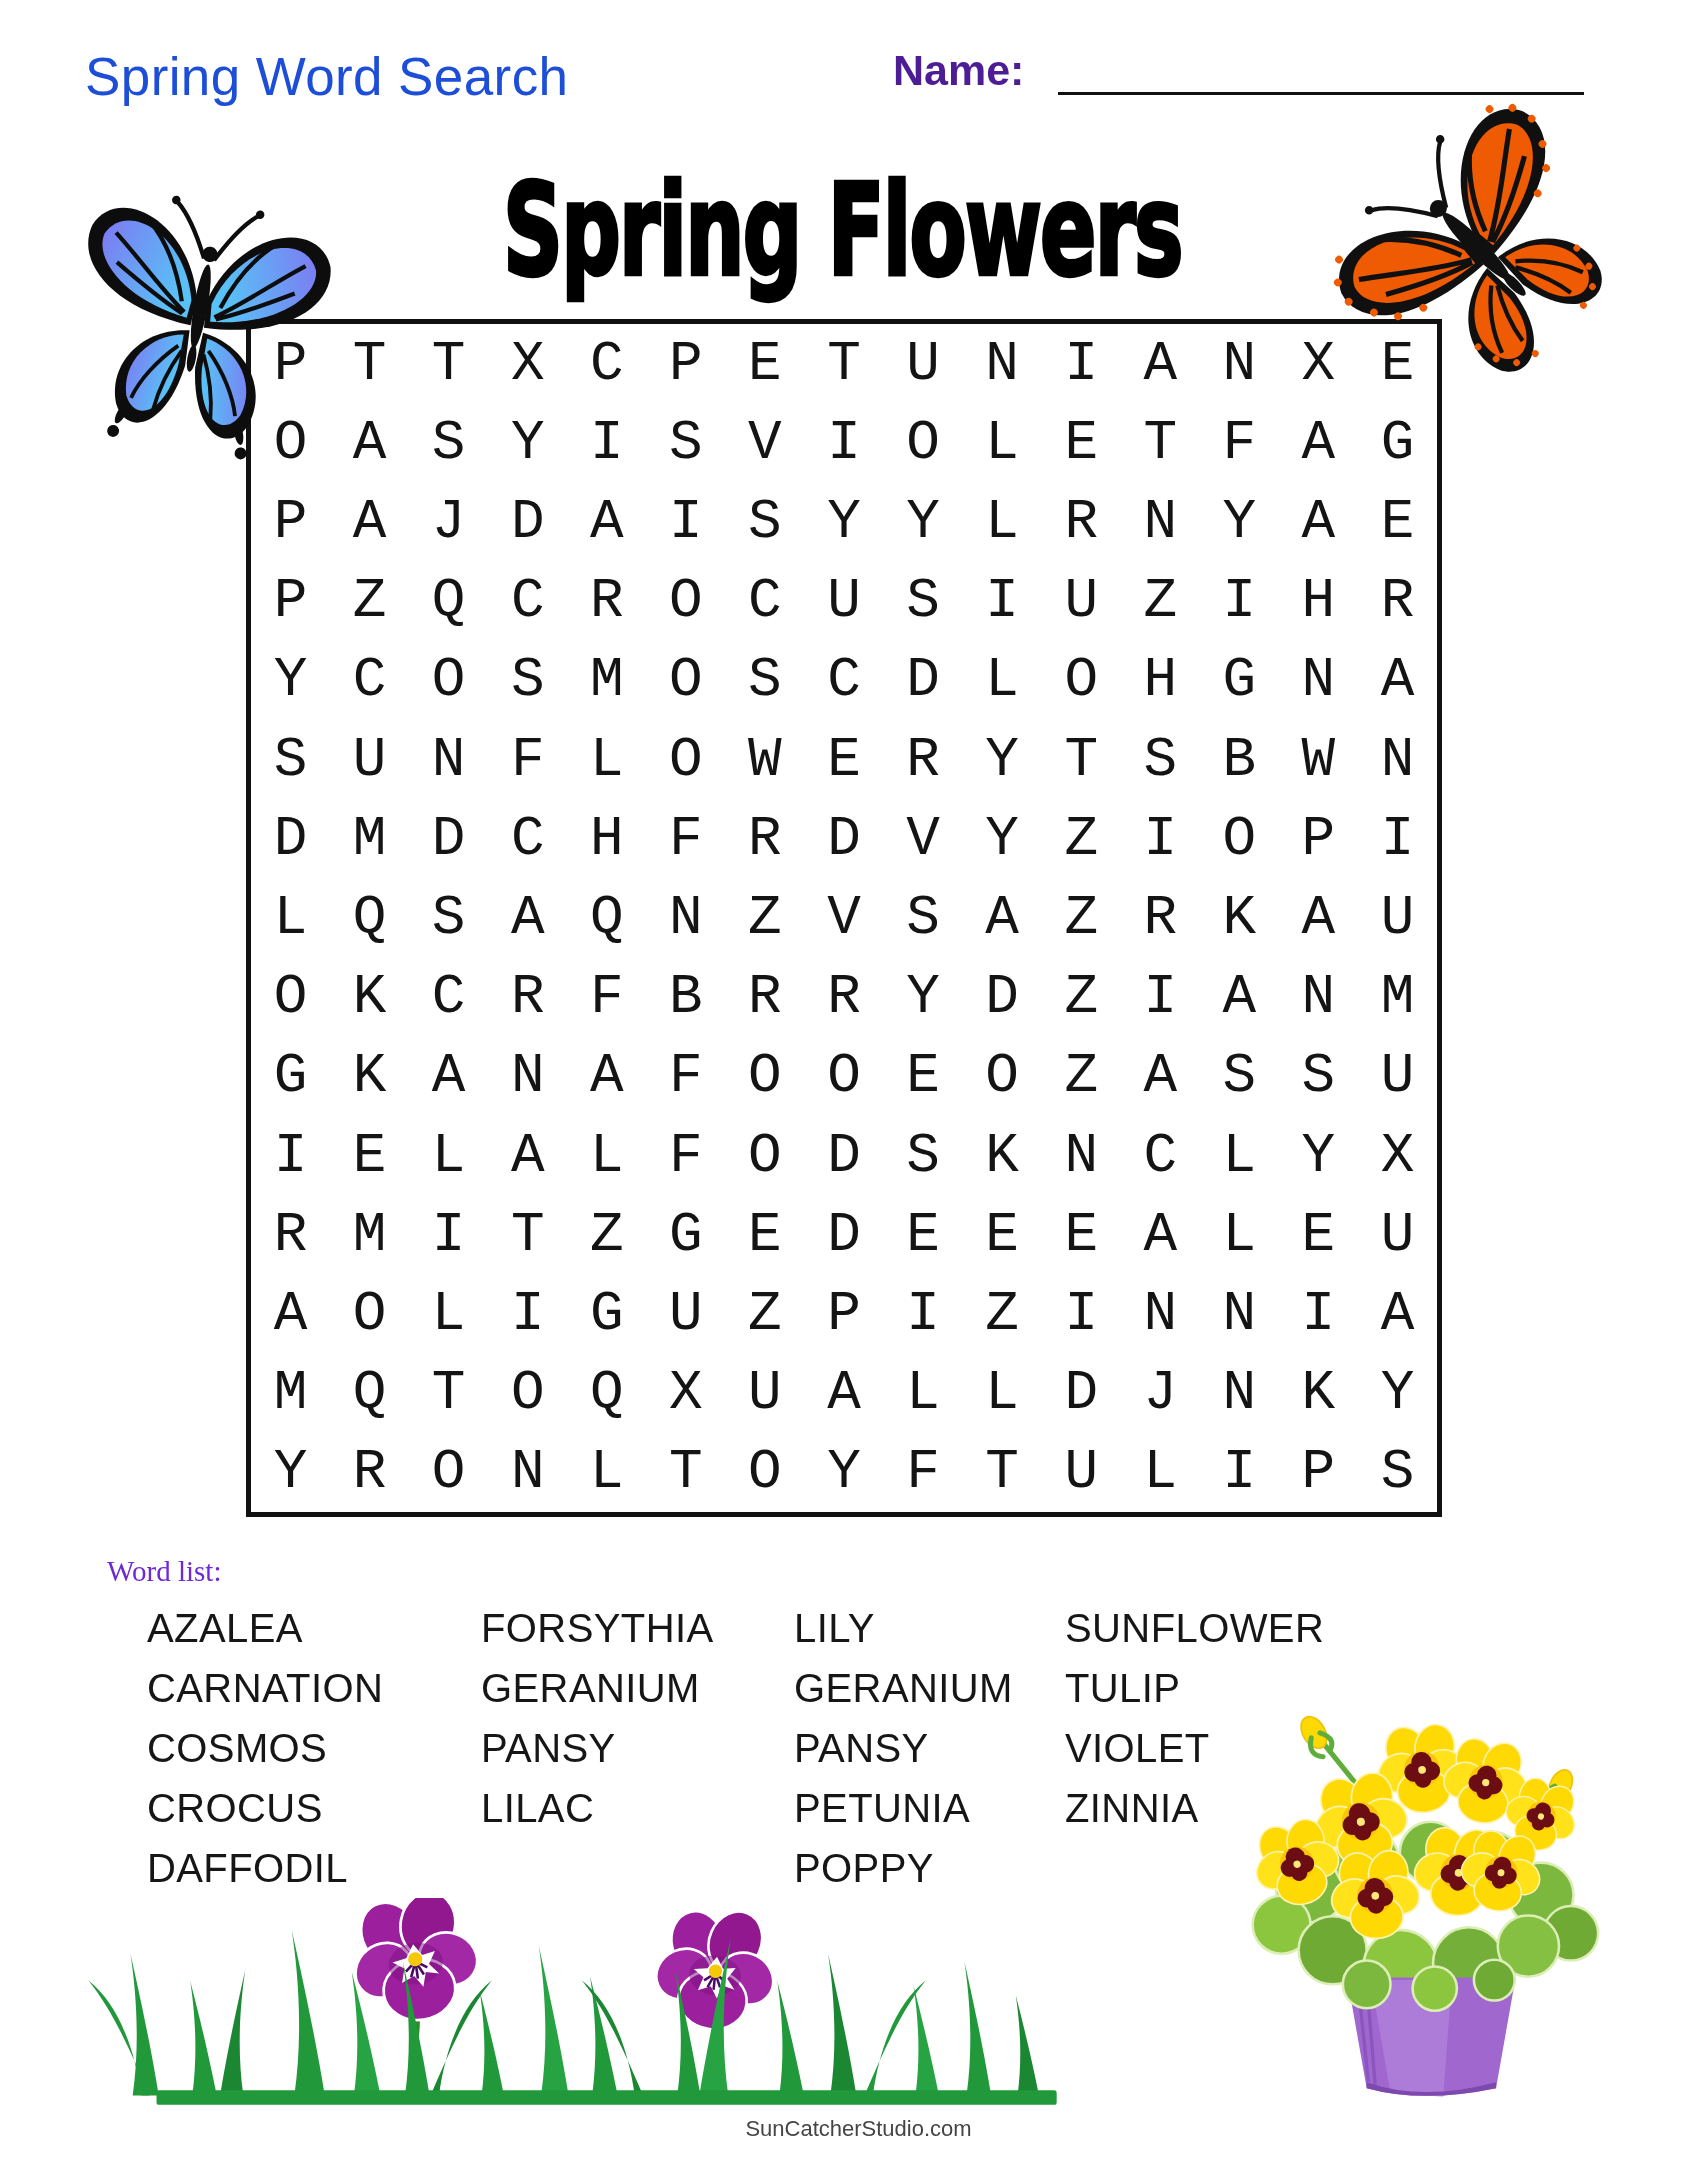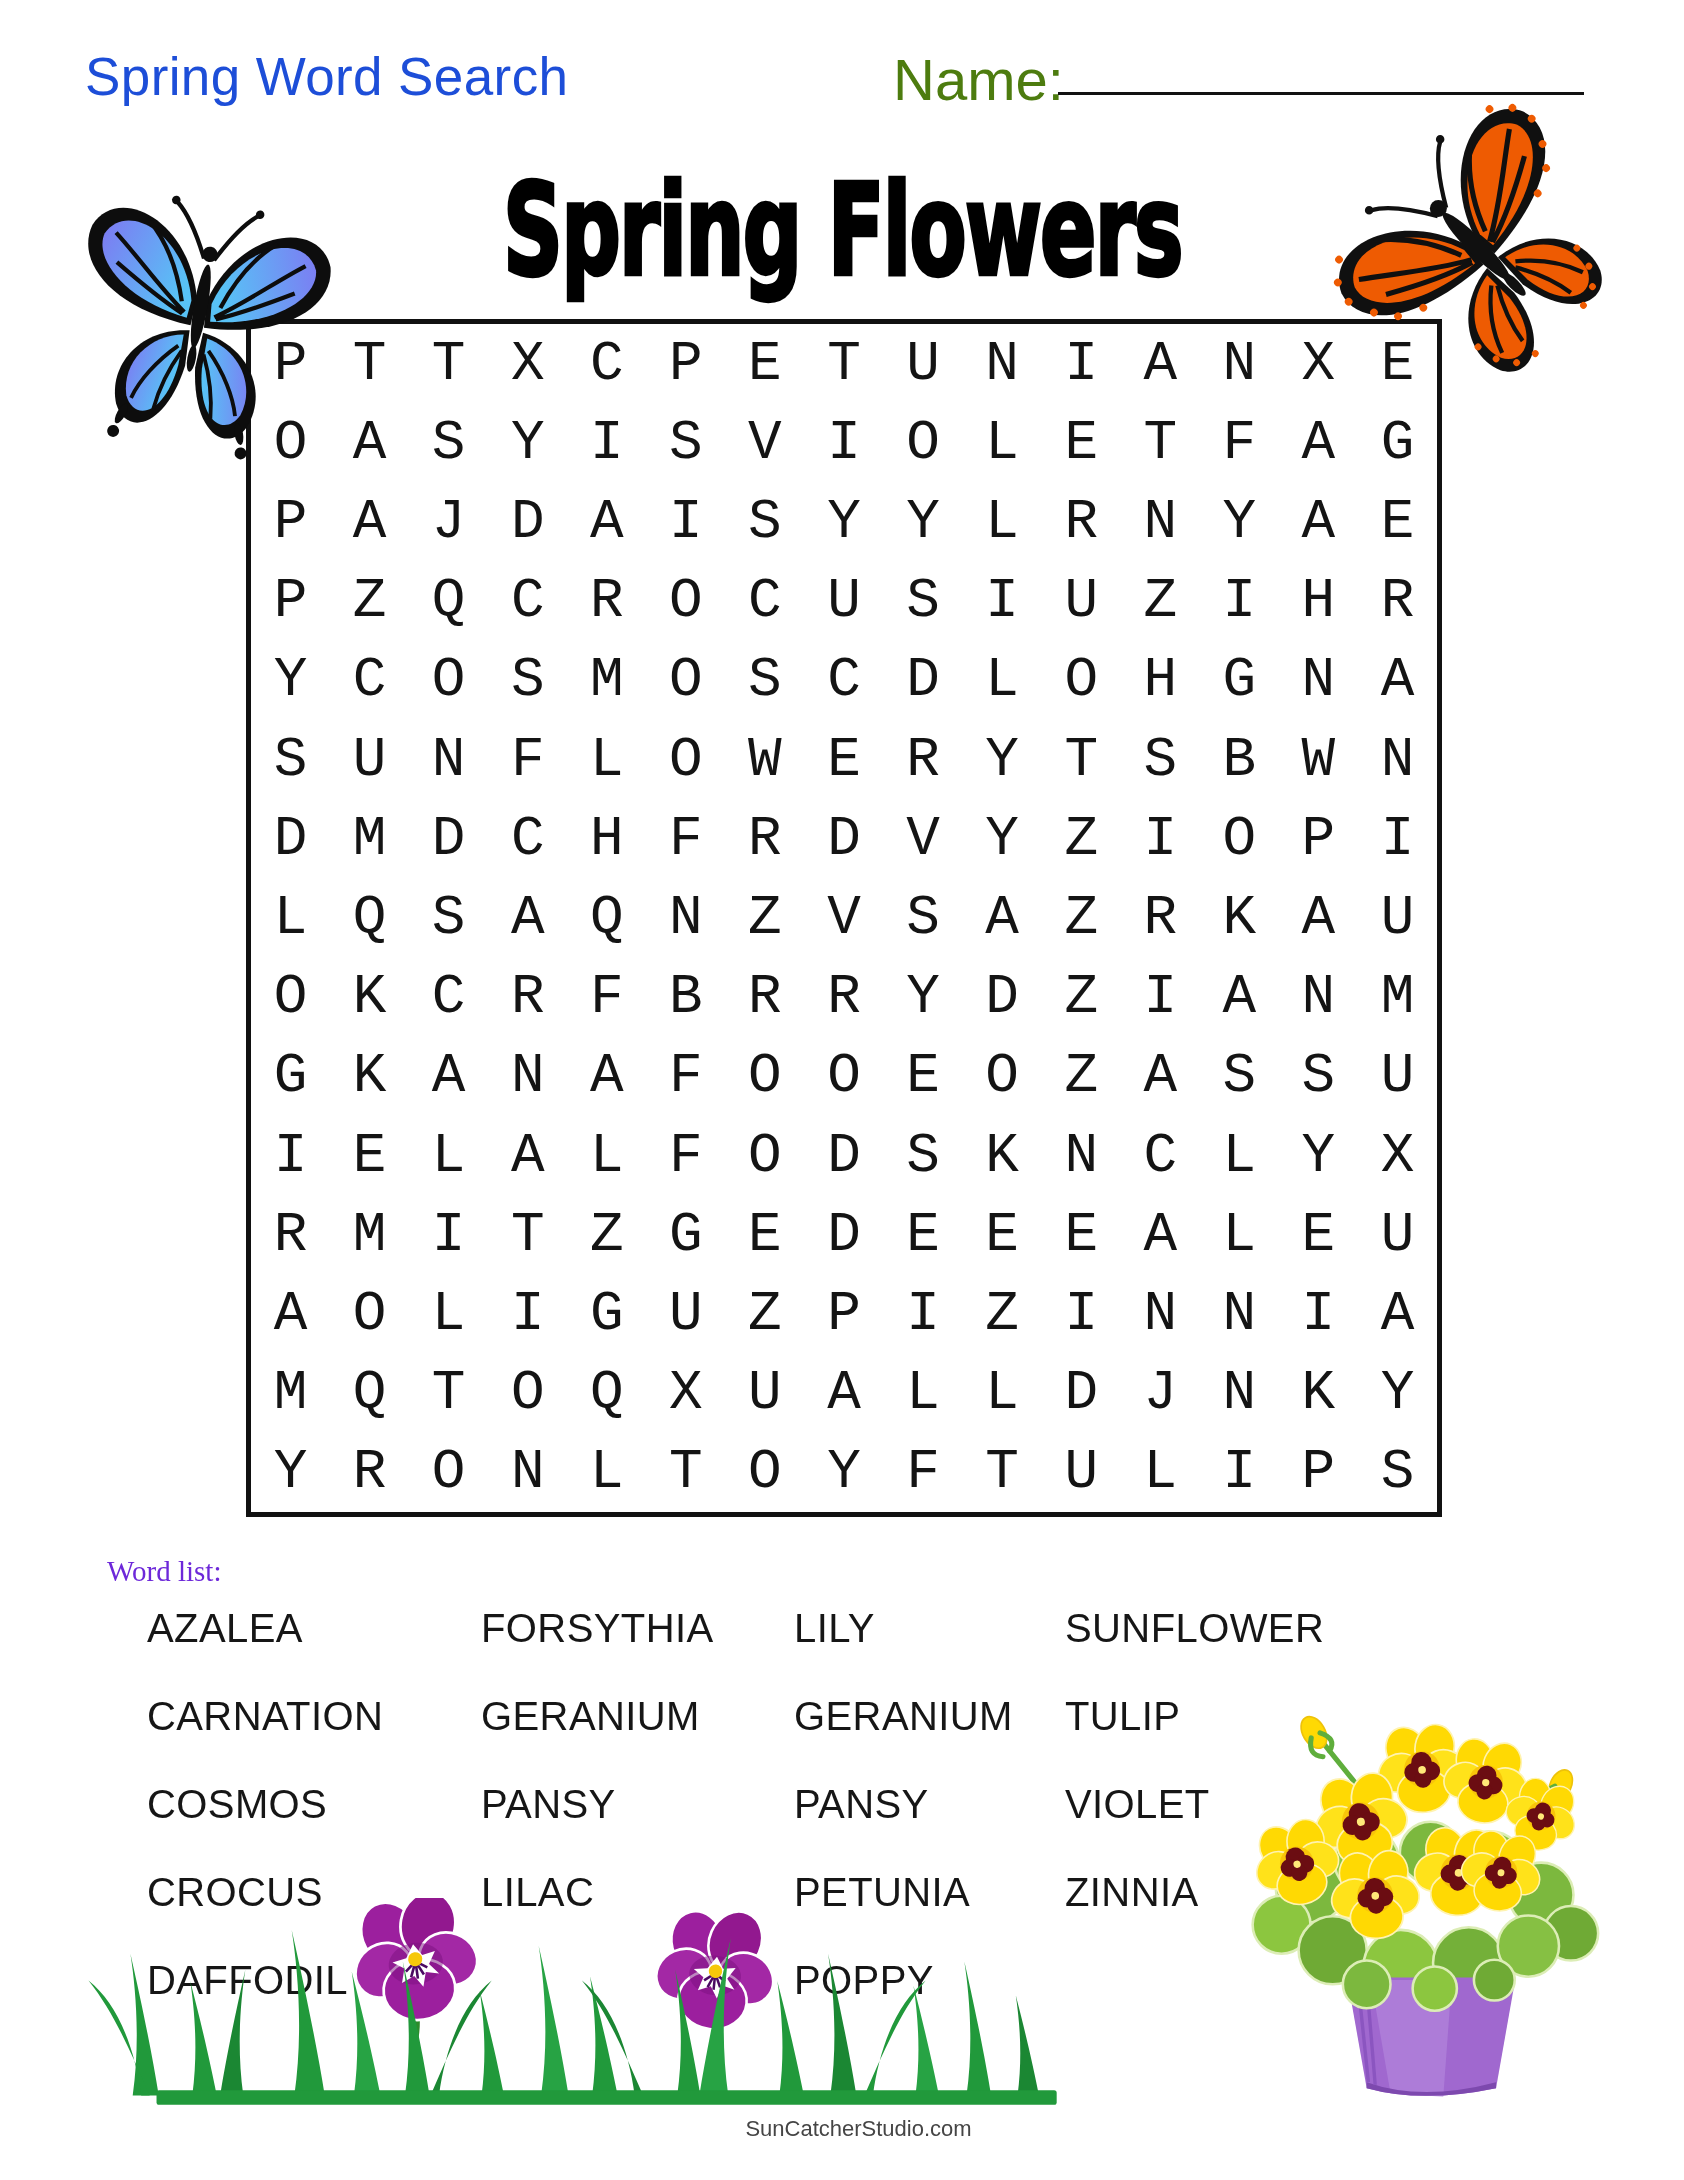--- a/index.html
+++ b/index.html
@@ -1,38 +1,38 @@
 <!DOCTYPE html>
 <html style="font-size:13.6px"><head>
 <meta charset="utf-8">
 <style>
   html,body{margin:0;padding:0;background:#fff;}
   .page{position:relative;width:1685px;height:2181px;background:#ffffff;overflow:hidden;
         font-family:"Liberation Sans",sans-serif;color:#1c1c1c;}
 
   .hdr-title{position:absolute;left:85px;top:46px;font-size:53px;font-weight:400;
              letter-spacing:0.4px;color:#1d4ed8;}
-  .name-label{position:absolute;left:893px;top:46px;font-size:58px;font-weight:400;color:#4d7c0f;}
+  .name-label{position:absolute;left:893px;top:46px;font-size:43px;font-weight:700;color:#4c1d95;}
   .name-line{position:absolute;left:1058px;top:60px;width:526px;height:32px;
              border-bottom:3.4px solid #111;}
 
   .puzzle-title{position:absolute;left:0;top:157px;width:100%;text-align:center;
                 font-family:"DejaVu Sans",sans-serif;font-weight:900;font-size:126px;
                 letter-spacing:-2.6px;color:#000;-webkit-text-stroke:4.3px #000;
                 transform:scaleX(.66);}
 
   .grid-box{position:absolute;left:246px;top:319px;width:1196px;height:1198px;
             border:5.1px solid #111;box-sizing:border-box;background:#fff;
             display:grid;grid-template-columns:repeat(15,1fr);grid-template-rows:repeat(15,1fr);}
   .grid-cell{display:flex;align-items:center;justify-content:center;
              font-family:"Liberation Mono",monospace;font-size:56px;color:#141414;}
 
   .wl-label{position:absolute;left:107px;top:1555px;font-size:29px;color:#6d28d9;font-family:Liberation Serif, serif;}
   .wl-cols{position:absolute;left:147px;top:1598px;display:flex;}
-  .wl-col{display:flex;flex-direction:column;gap:28px;}
+  .wl-col{display:flex;flex-direction:column;}
   .wl-col:nth-child(1){width:334px;}
   .wl-col:nth-child(2){width:313px;}
   .wl-col:nth-child(3){width:271px;}
   .wl-word{font-size:40px;line-height:60px;color:#161616;letter-spacing:0.4px;}
 
   .deco{position:absolute;}
   .footer{position:absolute;left:16px;top:2116px;width:100%;text-align:center;
           font-size:22px;color:#454545;}
 </style>
 </head>

